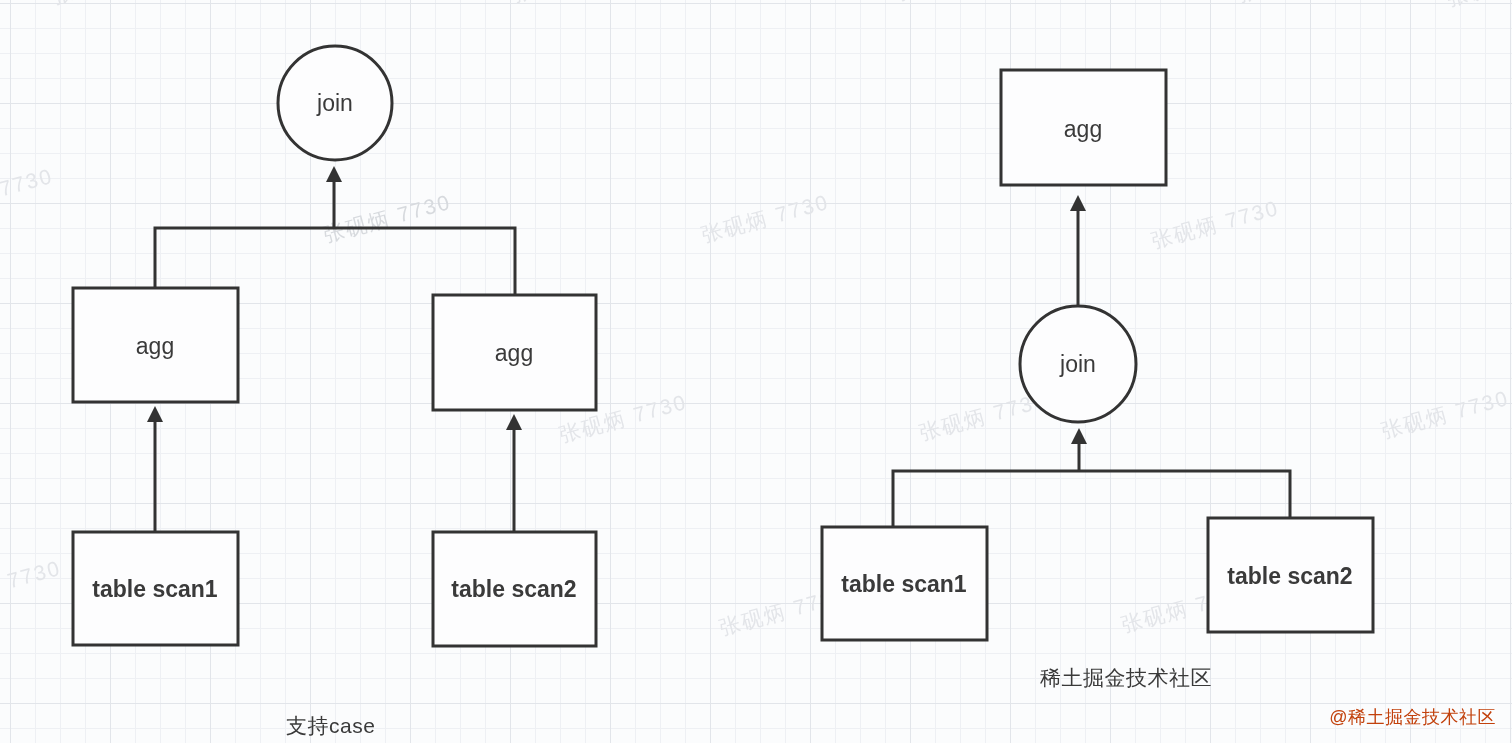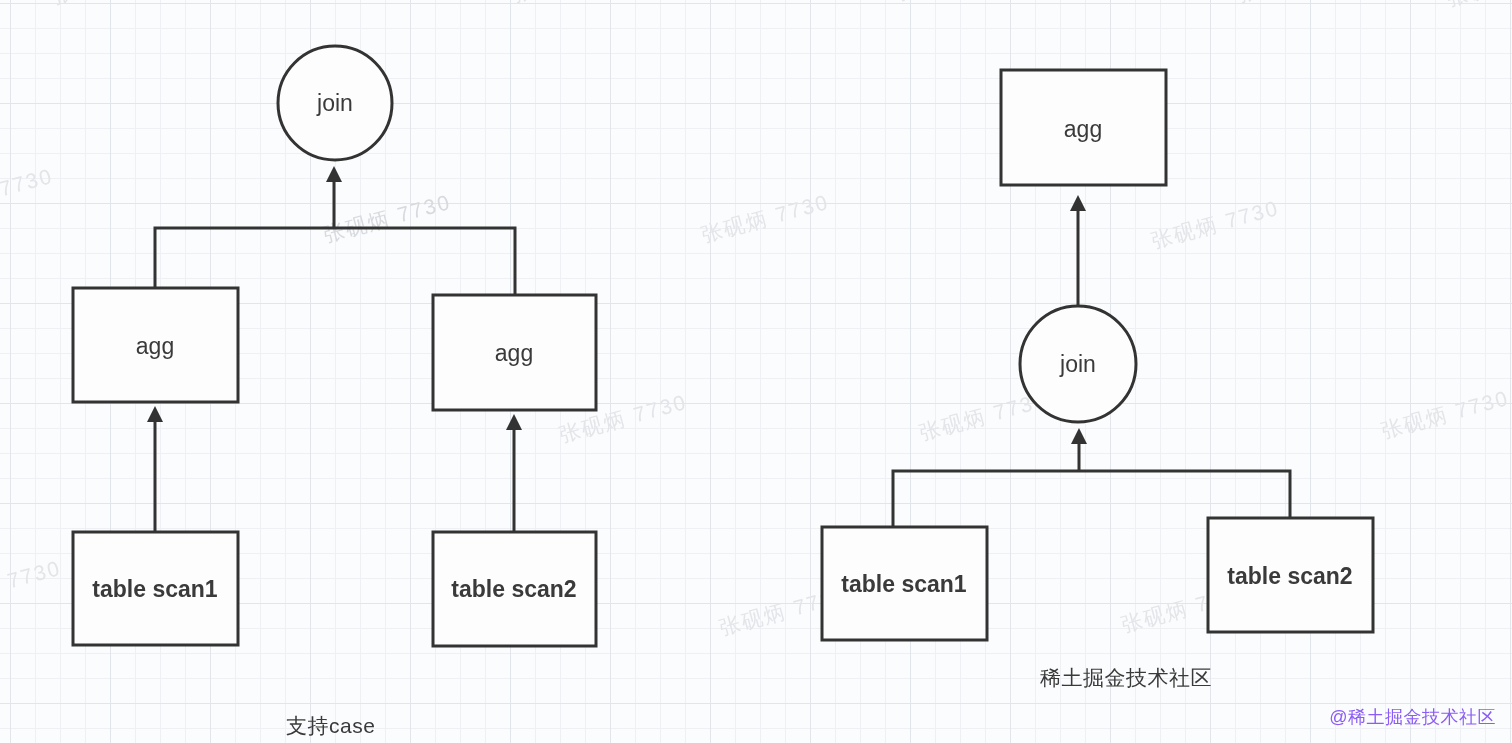--- a/index.html
+++ b/index.html
@@ -21,21 +21,21 @@
     font-size:21px;letter-spacing:2px;color:#e3e5e9;font-weight:400;
   }
   .wm-dark{color:#d7dade;}
   .diagram{position:absolute;left:0;top:0;}
   .caption{
     position:absolute;color:#3a3a3a;font-size:21px;letter-spacing:0.5px;
   }
   .caption-left{left:286px;top:684px;margin-top:28px;}
   .caption-right{left:1040px;top:664px;}
   .credit{
-    position:absolute;right:16px;top:705px;font-size:18px;color:#8b5cf6;
+    position:absolute;right:16px;top:705px;font-size:18px;color:#c2410c;
     letter-spacing:0.5px;
   }
   svg text{fill:#3a3a3a;}
   .node-shape{fill:#fdfdfe;stroke:#333333;stroke-width:3px;}
   .edge{fill:none;stroke:#333333;stroke-width:3px;}
   .node-label{font-size:23px;}
   .scan-label{font-size:23px;font-weight:600;}
 </style>
 </head>
 <body>

